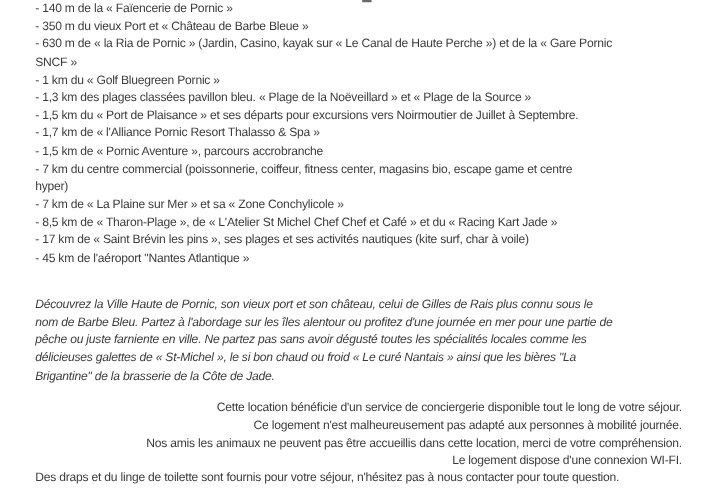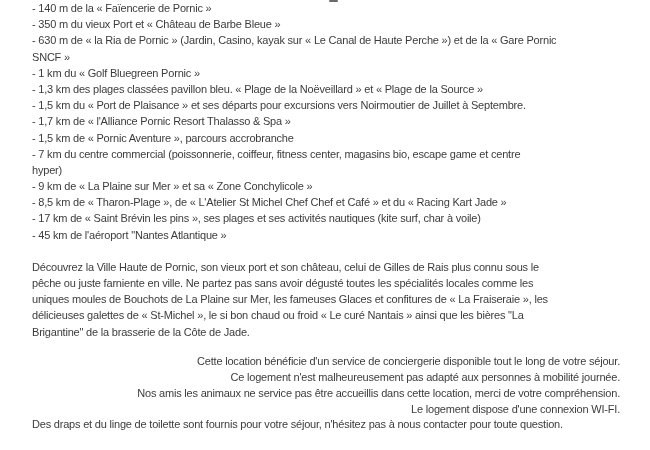--- a/index.html
+++ b/index.html
@@ -23,21 +23,21 @@
     left: 0;
     width: 650px;
     box-sizing: border-box;
     padding: 0 30px 0 32px;
   }
   .line {
     height: 16.2px;
     line-height: 16.2px;
     white-space: nowrap;
   }
-  .block-para { margin-top: 16px; }
+  .block-para { margin-top: 26px; font-style: italic; }
   .block-info { margin-top: 13px; text-align: right; }
   .block-clip { margin-top: -2px; }
   
   .top-frag {
     position: absolute;
     top: 0;
     left: 329px;
     width: 9px;
     height: 2px;
     background: #6a6a6a;
@@ -55,37 +55,37 @@
       <div class="line">- 350 m du vieux Port et « Château de Barbe Bleue »</div>
       <div class="line">- 630 m de « la Ria de Pornic » (Jardin, Casino, kayak sur « Le Canal de Haute Perche ») et de la « Gare Pornic</div>
       <div class="line">SNCF »</div>
       <div class="line">- 1 km du « Golf Bluegreen Pornic »</div>
       <div class="line">- 1,3 km des plages classées pavillon bleu. « Plage de la Noëveillard » et « Plage de la Source »</div>
       <div class="line">- 1,5 km du « Port de Plaisance » et ses départs pour excursions vers Noirmoutier de Juillet à Septembre.</div>
       <div class="line">- 1,7 km de « l'Alliance Pornic Resort Thalasso &amp; Spa »</div>
       <div class="line">- 1,5 km de « Pornic Aventure », parcours accrobranche</div>
       <div class="line">- 7 km du centre commercial (poissonnerie, coiffeur, fitness center, magasins bio, escape game et centre</div>
       <div class="line">hyper)</div>
-      <div class="line">- 9 km de « La Plaine sur Mer » et sa « Zone Conchylicole »</div>
+      <div class="line">- 7 km de « La Plaine sur Mer » et sa « Zone Conchylicole »</div>
       <div class="line">- 8,5 km de « Tharon-Plage », de « L'Atelier St Michel Chef Chef et Café » et du « Racing Kart Jade »</div>
       <div class="line">- 17 km de « Saint Brévin les pins », ses plages et ses activités nautiques (kite surf, char à voile)</div>
       <div class="line">- 45 km de l'aéroport "Nantes Atlantique »</div>
     </div>
 
   <div class="block-para">
       <div class="line">Découvrez la Ville Haute de Pornic, son vieux port et son château, celui de Gilles de Rais plus connu sous le</div>
+      <div class="line">nom de Barbe Bleu. Partez à l'abordage sur les îles alentour ou profitez d'une journée en mer pour une partie de</div>
       <div class="line">pêche ou juste farniente en ville. Ne partez pas sans avoir dégusté toutes les spécialités locales comme les</div>
-      <div class="line">uniques moules de Bouchots de La Plaine sur Mer, les fameuses Glaces et confitures de « La Fraiseraie », les</div>
       <div class="line">délicieuses galettes de « St-Michel », le si bon chaud ou froid « Le curé Nantais » ainsi que les bières "La</div>
       <div class="line">Brigantine" de la brasserie de la Côte de Jade.</div>
     </div>
 
   <div class="block-info">
       <div class="line">Cette location bénéficie d'un service de conciergerie disponible tout le long de votre séjour.</div>
       <div class="line">Ce logement n'est malheureusement pas adapté aux personnes à mobilité journée.</div>
-      <div class="line">Nos amis les animaux ne service pas être accueillis dans cette location, merci de votre compréhension.</div>
+      <div class="line">Nos amis les animaux ne peuvent pas être accueillis dans cette location, merci de votre compréhension.</div>
       <div class="line">Le logement dispose d'une connexion WI-FI.</div>
     </div>
 
   <div class="block-clip">
       <div class="line">Des draps et du linge de toilette sont fournis pour votre séjour, n'hésitez pas à nous contacter pour toute question.</div>
     </div>
 </div>
 
 </body></html>

